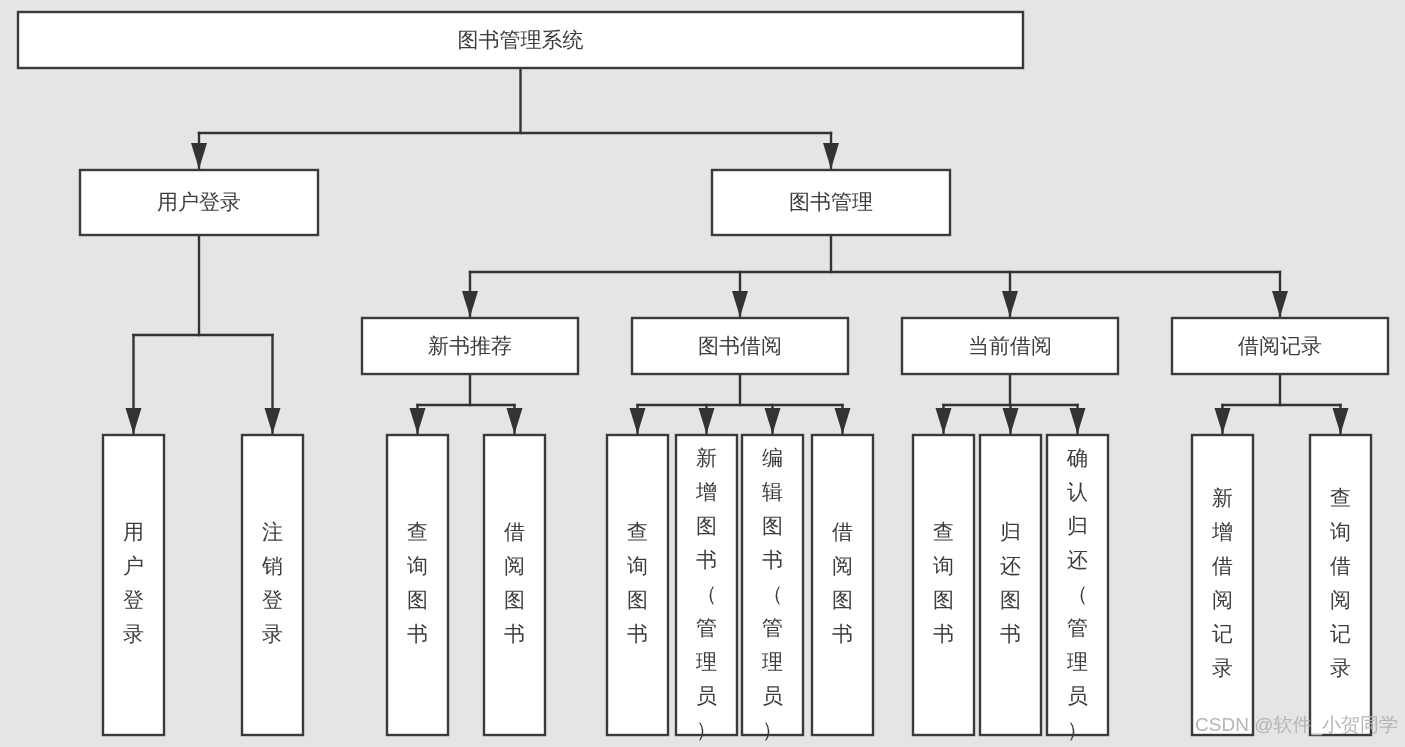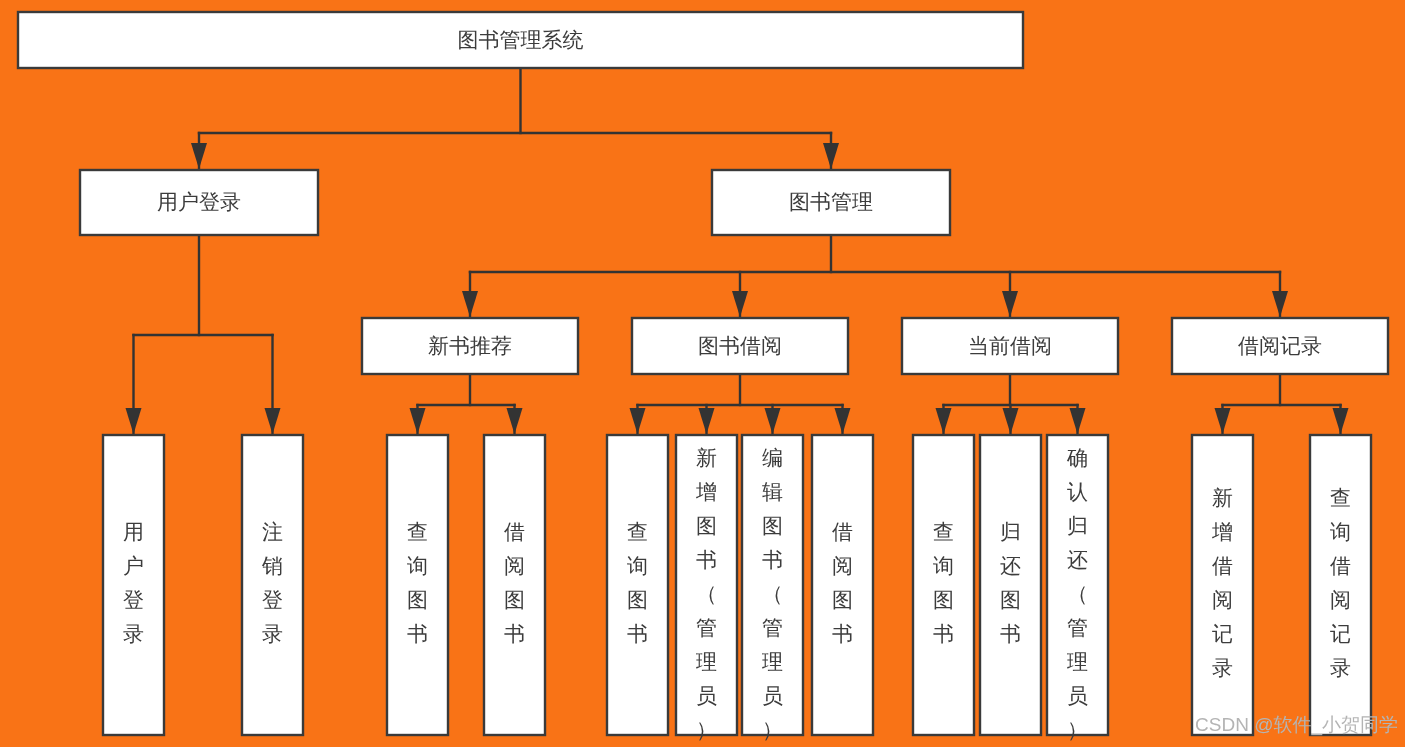--- a/index.html
+++ b/index.html
@@ -8,21 +8,21 @@
     padding: 0;
     background: #ffffff;
   }
   body {
     font-family: "Liberation Sans", "DejaVu Sans", sans-serif;
   }
   #diagram-root {
     position: relative;
     width: 1405px;
     height: 747px;
-    background: #f97316;
+    background: #e5e5e5;
     overflow: hidden;
   }
   svg.tree-canvas {
     position: absolute;
     left: 0;
     top: 0;
     width: 1405px;
     height: 747px;
     display: block;
   }

